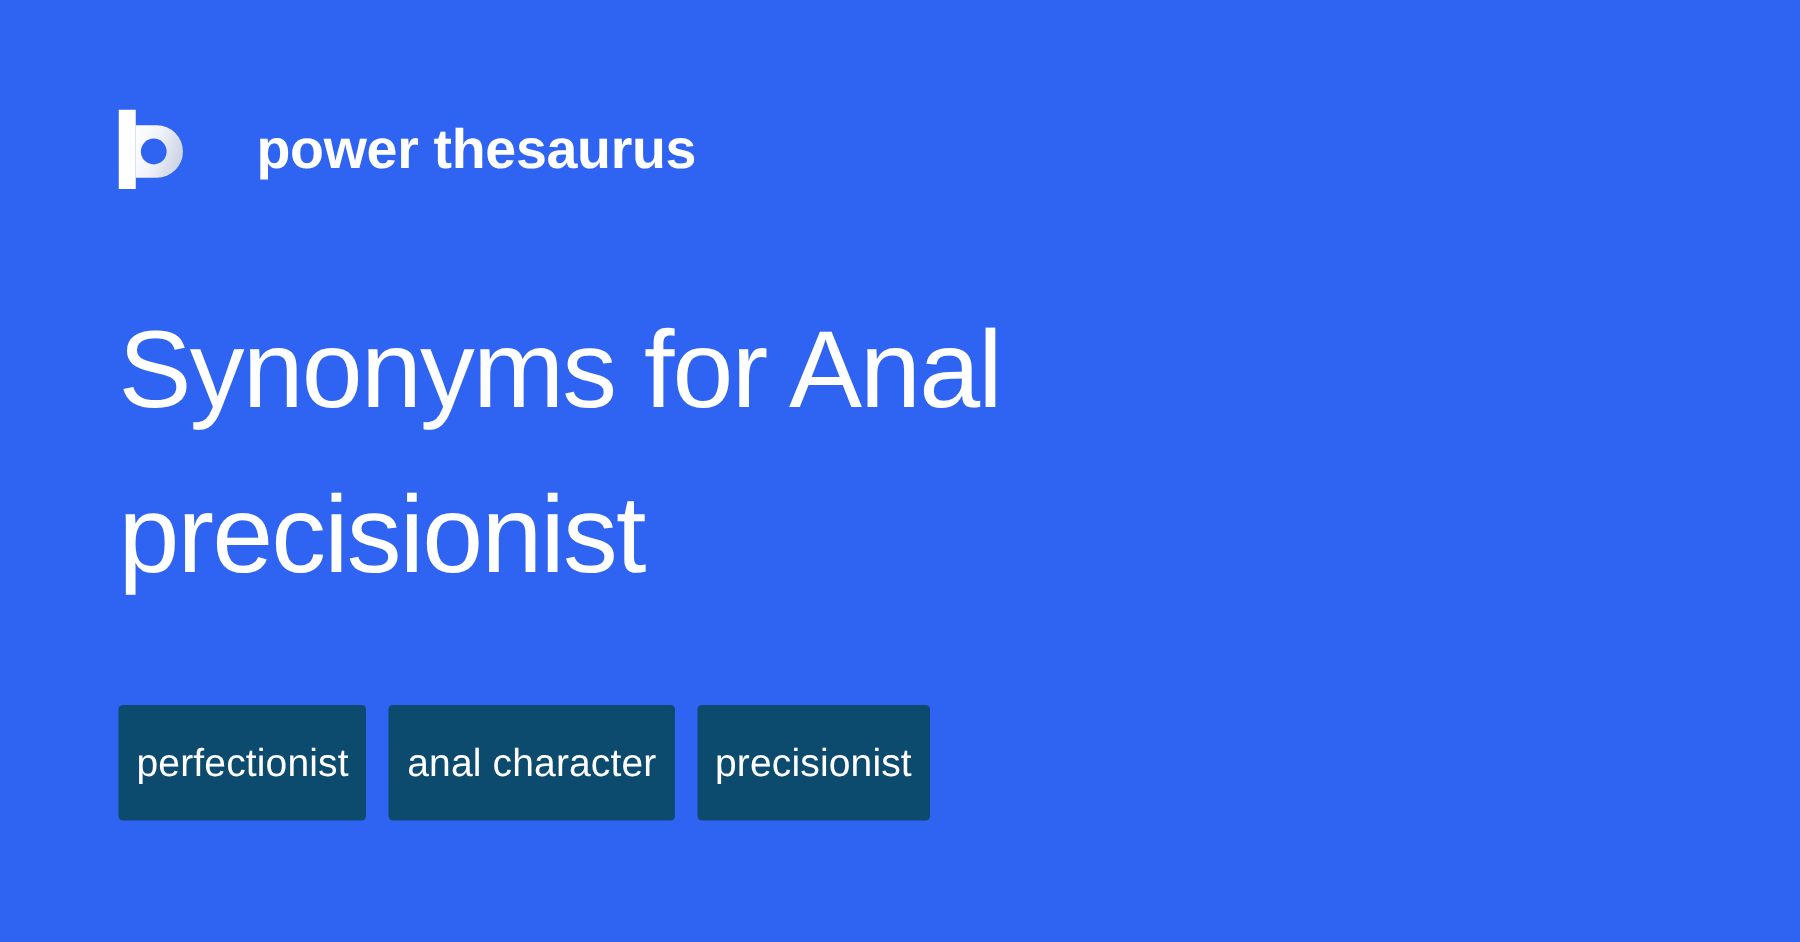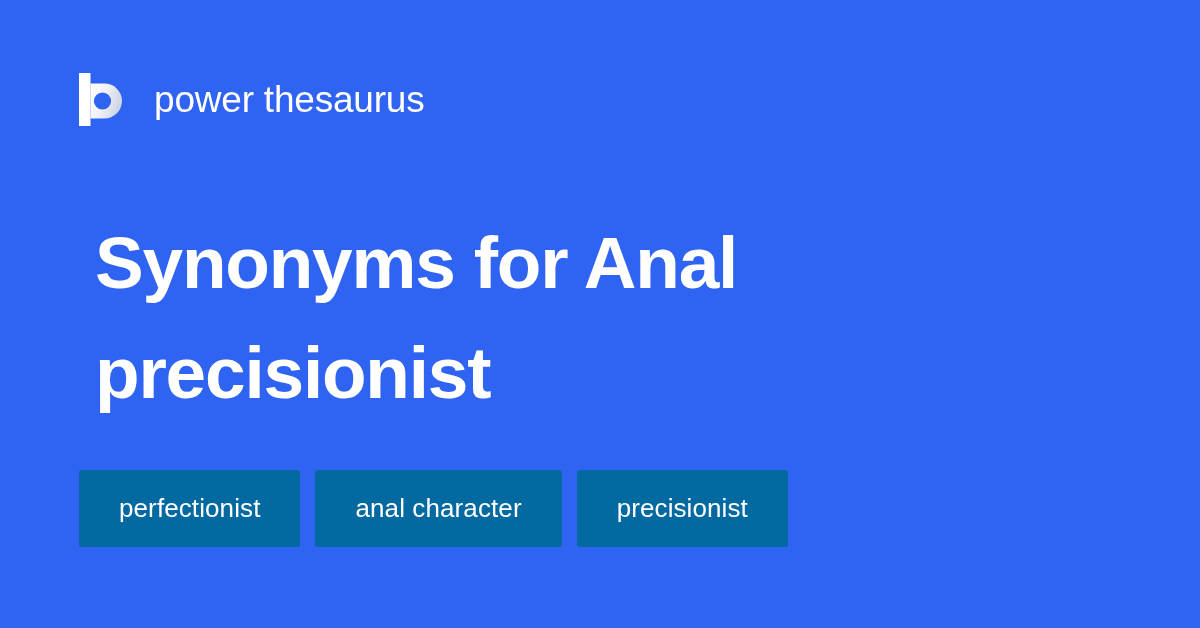--- a/index.html
+++ b/index.html
@@ -35,62 +35,62 @@
   }
 
   .brand-logo {
     width: 46px;
     height: 53px;
     display: block;
     flex: none;
   }
 
   .brand-wordmark {
-    margin-left: 29px;
+    margin-left: 46px;
     color: #FFFFFF;
     font-size: 37px;
-    font-weight: 400;
+    font-weight: 700;
     letter-spacing: -0.2px;
     line-height: 1;
     white-space: nowrap;
   }
 
   
   .headline {
     position: absolute;
     left: 79px;
     top: 192px;
     width: 860px;
-    margin: 16px;
+    margin: 0;
     color: #FFFFFF;
     font-size: 73px;
-    font-weight: 700;
+    font-weight: 400;
     line-height: 110px;
     letter-spacing: -1.2px;
   }
 
   
   .chips {
     position: absolute;
     left: 79px;
     top: 470px;
     display: flex;
     align-items: flex-start;
     gap: 15px;
   }
 
   .chip {
     height: 77px;
     box-sizing: border-box;
-    background: #0369a1;
+    background: #0c4a6e;
     border-radius: 3px;
     display: flex;
     align-items: center;
     justify-content: center;
-    padding: 0 40px;
+    padding: 0 12px;
     color: #FFFFFF;
     font-size: 26px;
     font-weight: 400;
     letter-spacing: 0.1px;
     white-space: nowrap;
   }
 </style>
 </head>
 <body>
 

